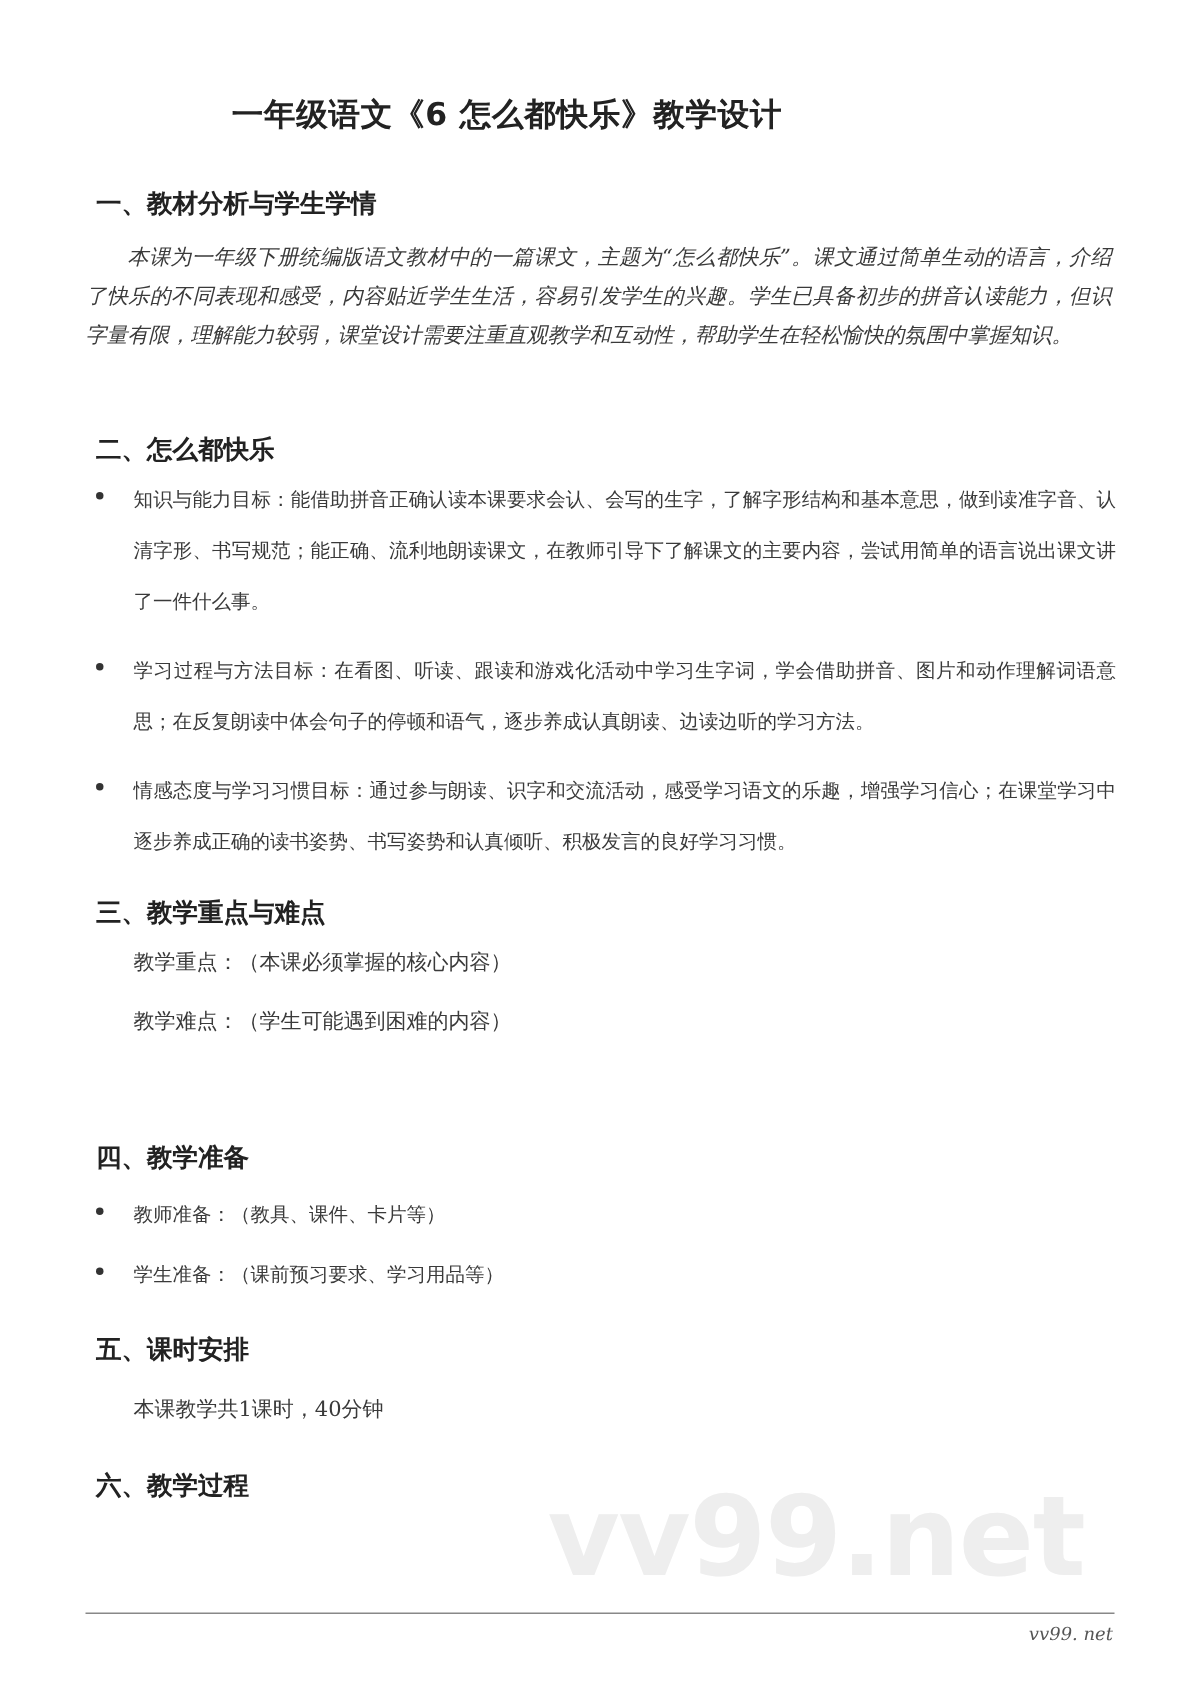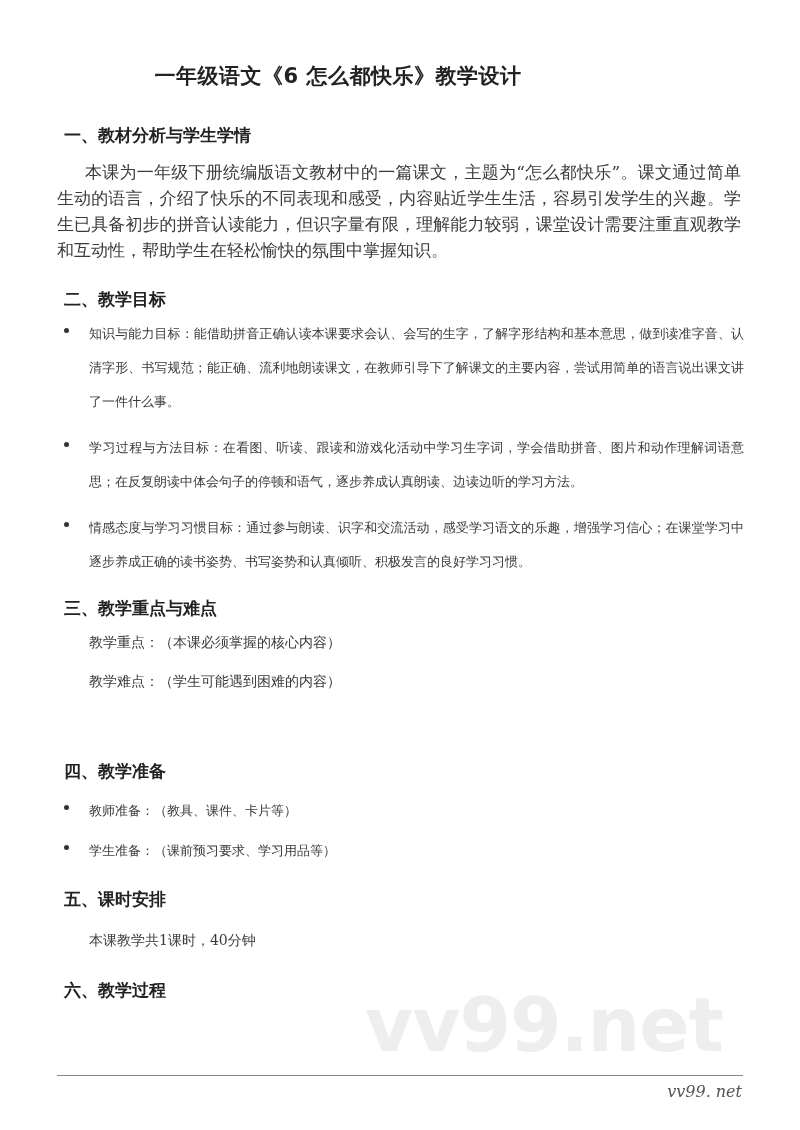--- a/index.html
+++ b/index.html
@@ -38,25 +38,26 @@
       left: 64px;
       font-family: "DejaVu Sans", "Liberation Sans", sans-serif;
       font-weight: bold;
       font-size: 17px;
       color: #222222;
     }
     .para {
       position: absolute;
       left: 57px;
       width: 684px;
-      font-size: 17px;
+      font-size: 14px;
       line-height: 26px;
       color: #3a3a3a;
       text-indent: 28px;
       text-align: justify;
+      font-style: italic;
     }
     .bullet-list {
       position: absolute;
       left: 60px;
       width: 684px;
       margin: 0;
       padding: 0;
       list-style: none;
     }
     .bullet-item {
@@ -102,35 +103,35 @@
       width: 686px;
       height: 1px;
       background: #888888;
     }
     .footer-text {
       position: absolute;
       right: 58px;
       top: 1082px;
       font-family: "DejaVu Serif", "Liberation Serif", serif;
       font-style: italic;
-      font-size: 16px;
+      font-size: 12px;
       color: #555555;
     }
   </style>
 </head>
 <body>
 
 <div class="page">
 
   <div class="title">一年级语文《6 怎么都快乐》教学设计</div>
 
   <div class="h2" style="top:124px;">一、教材分析与学生学情</div>
   <div class="para" style="top:159px;">本课为一年级下册统编版语文教材中的一篇课文，主题为“怎么都快乐”。课文通过简单生动的语言，介绍了快乐的不同表现和感受，内容贴近学生生活，容易引发学生的兴趣。学生已具备初步的拼音认读能力，但识字量有限，理解能力较弱，课堂设计需要注重直观教学和互动性，帮助学生在轻松愉快的氛围中掌握知识。</div>
 
-  <div class="h2" style="top:288px;">二、教学目标</div>
+  <div class="h2" style="top:288px;">二、怎么都快乐</div>
   <ul class="bullet-list" style="top:317px;">
     <li class="bullet-item">
       <span class="bullet-dot"></span>
       <span>知识与能力目标：能借助拼音正确认读本课要求会认、会写的生字，了解字形结构和基本意思，做到读准字音、认清字形、书写规范；能正确、流利地朗读课文，在教师引导下了解课文的主要内容，尝试用简单的语言说出课文讲了一件什么事。</span>
     </li>
     <li class="bullet-item">
       <span class="bullet-dot"></span>
       <span>学习过程与方法目标：在看图、听读、跟读和游戏化活动中学习生字词，学会借助拼音、图片和动作理解词语意思；在反复朗读中体会句子的停顿和语气，逐步养成认真朗读、边读边听的学习方法。</span>
     </li>
     <li class="bullet-item">

